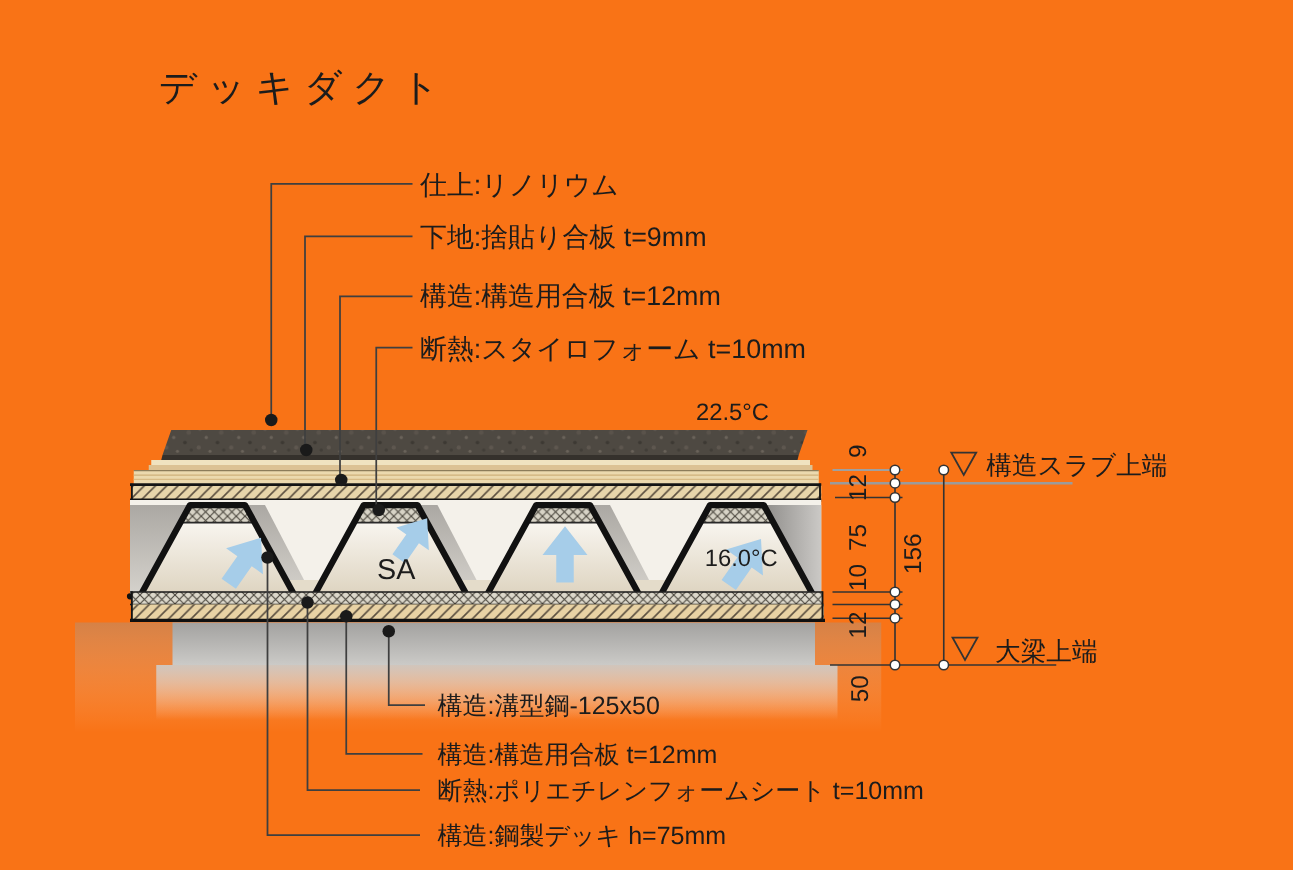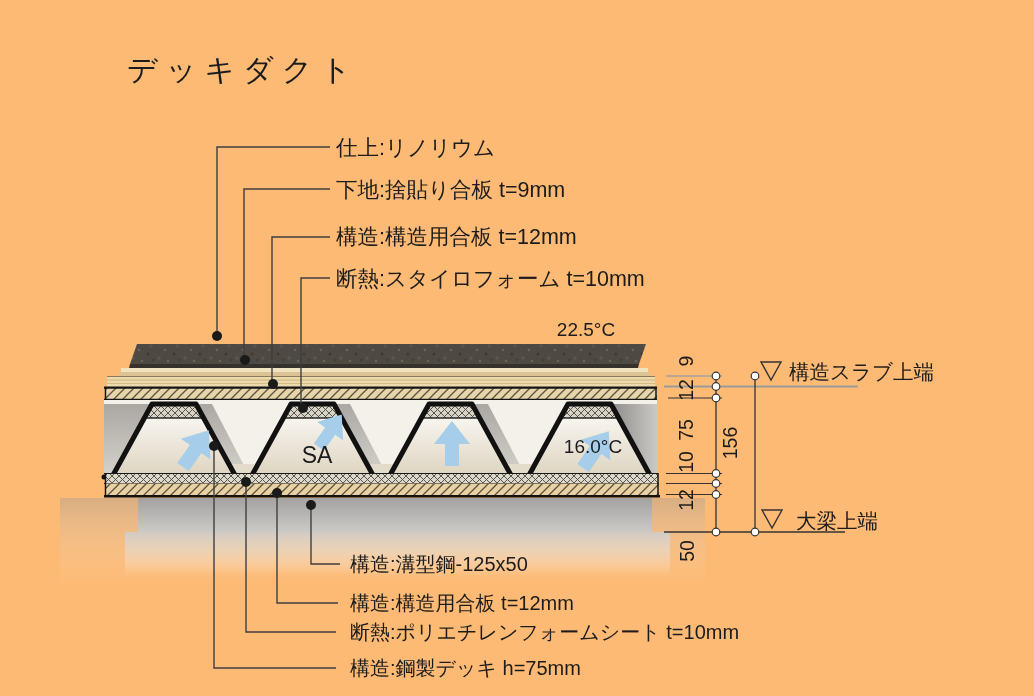--- a/index.html
+++ b/index.html
@@ -1,16 +1,16 @@
 <!DOCTYPE html>
 <html><head>
 <meta charset="utf-8">
 <style>
   html,body{margin:0;padding:0;background:#ffffff;}
-  .stage{position:relative;width:1034px;height:696px;background:#fdba74;overflow:hidden;
+  .stage{position:relative;width:1034px;height:696px;background:#f97316;overflow:hidden;
          font-family:"Liberation Sans","DejaVu Sans",sans-serif;}
   svg{position:absolute;left:0;top:0;}
   text{font-family:"Liberation Sans","DejaVu Sans",sans-serif;fill:#1c1c1c;}
 </style>
 </head>
 <body>
 
 <div class="stage">
 <svg width="1034" height="696" viewBox="0 0 1034 696">
   <defs>

